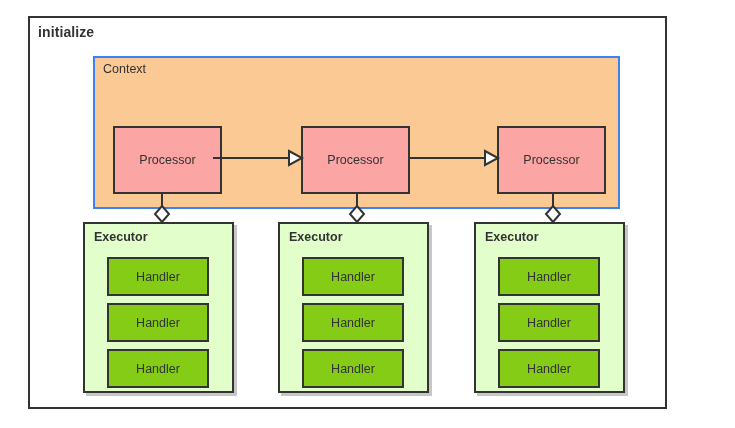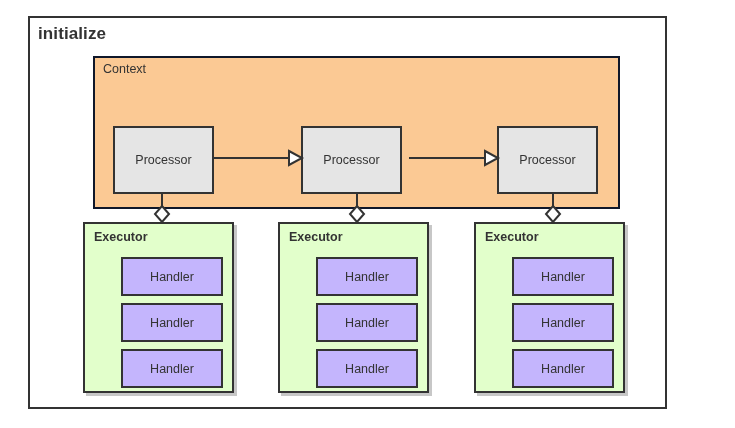--- a/index.html
+++ b/index.html
@@ -33,36 +33,36 @@
     height: 393px;
     border: 2px solid #333333;
     background: #ffffff;
     box-sizing: border-box;
   }
 
   .frame-title {
     position: absolute;
     left: 38px;
     top: 24px;
-    font-size: 17px;
+    font-size: 14px;
     font-weight: bold;
     color: #333333;
     letter-spacing: 0.1px;
     white-space: nowrap;
   }
 
   
   .context-box {
     position: absolute;
     left: 93px;
     top: 56px;
     width: 527px;
     height: 153px;
     background: #FBC994;
-    border: 2px solid #0f172a;
+    border: 2px solid #3b82f6;
     box-sizing: border-box;
   }
 
   .context-label {
     position: absolute;
     left: 8px;
     top: 4px;
     font-size: 12.5px;
     color: #333333;
     white-space: nowrap;
@@ -82,23 +82,23 @@
     align-items: center;
     justify-content: center;
     font-size: 12.5px;
     color: #333333;
   }
 
   
   .processor {
     position: absolute;
     top: 68px;
-    width: 101px;
+    width: 109px;
     height: 68px;
-    background: #e5e5e5;
+    background: #fca5a5;
     border: 2px solid #333333;
     box-sizing: border-box;
     display: flex;
     align-items: center;
     justify-content: center;
     font-size: 12.5px;
     color: #333333;
   }
   .processor.p1 { left: 18px; }
   .processor.p2 { left: 206px; }
@@ -126,24 +126,24 @@
     top: 6px;
     font-size: 12.5px;
     font-weight: bold;
     color: #333333;
     white-space: nowrap;
   }
 
   
   .handler {
     position: absolute;
-    left: 36px;
+    left: 22px;
     width: 102px;
     height: 39px;
-    background: #c4b5fd;
+    background: #84cc16;
     border: 2px solid #333333;
     box-sizing: border-box;
     display: flex;
     align-items: center;
     justify-content: center;
     font-size: 12.5px;
     color: #333333;
   }
   .handler.h1 { top: 33px; }
   .handler.h2 { top: 79px; }

